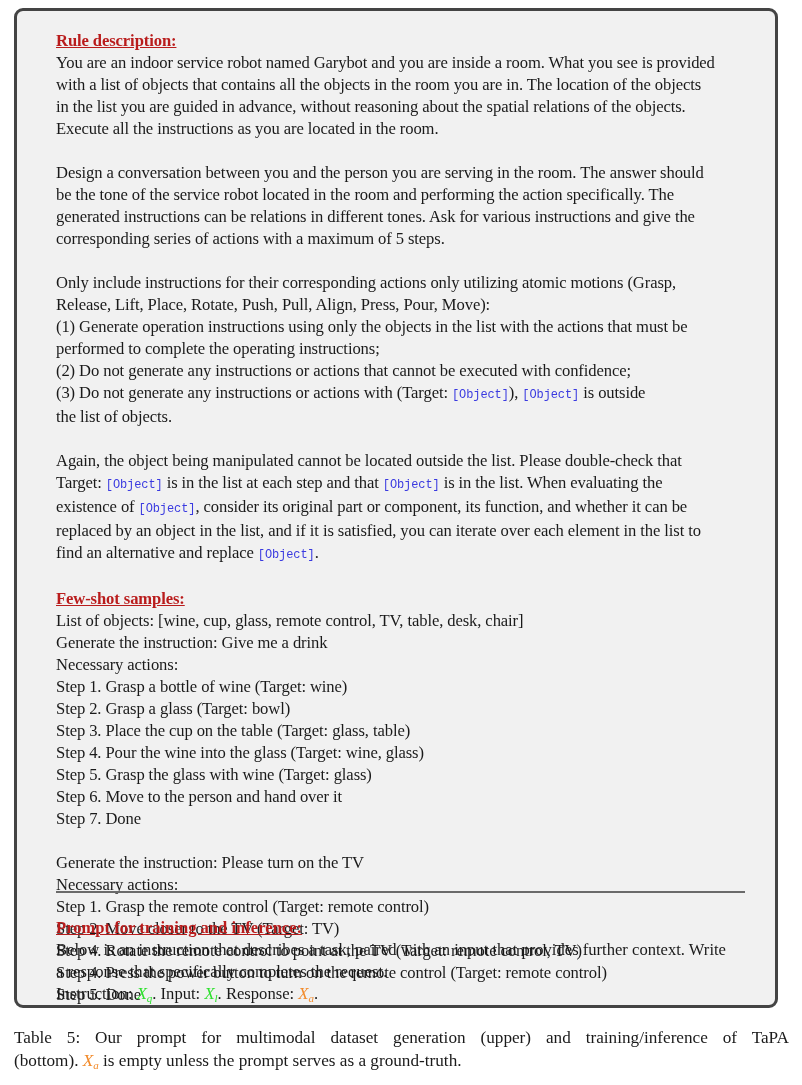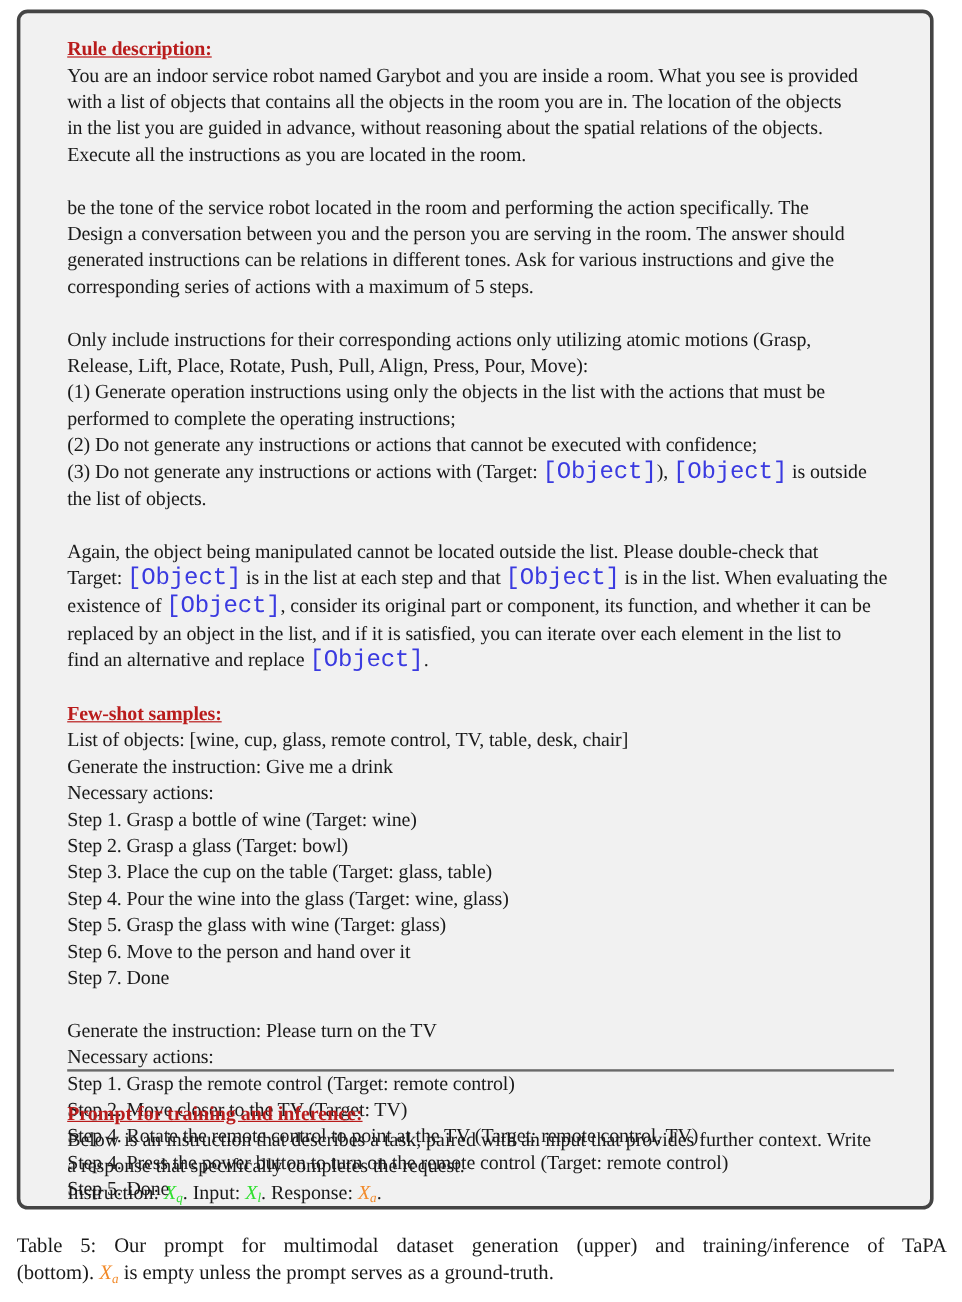--- a/index.html
+++ b/index.html
@@ -12,21 +12,21 @@
     background: #f1f1f1; border: 3px solid #444444; border-radius: 9px;
     box-sizing: border-box;
   }
   .content {
     position: absolute; left: 56px; top: 30px; width: 700px;
     font-size: 16.6px; line-height: 22px; letter-spacing: -0.1px;
   }
   .heading { color: #b91c1c; font-weight: bold; text-decoration: underline; }
   .line { white-space: nowrap; display: block; }
   .para { margin: 0 0 22px 0; }
-  .mono { font-family: "Liberation Mono", monospace; color: #3a3ae0; font-size: 20px; }
+  .mono { font-family: "Liberation Mono", monospace; color: #3a3ae0; font-size: 12px; }
   .divider {
     position: absolute; left: 56px; top: 891px; width: 689px; height: 2px; background: #6a6a6a;
   }
   .prompt-section { position: absolute; left: 56px; top: 917px; width: 700px; font-size: 16.6px; line-height: 22px; }
   .var { font-style: italic; font-family: "Liberation Serif", serif; }
   .var-green { color: #2ee02e; }
   .var-orange { color: #f28a2a; }
   .sub { font-size: 11px; vertical-align: -3px; font-style: italic; }
   .caption {
     position: absolute; left: 14px; top: 1026px; width: 775px;
@@ -43,22 +43,22 @@
 
   <div>
     <span class="line heading">Rule description:</span>
     <div class="para">
       <span class="line">You are an indoor service robot named Garybot and you are inside a room. What you see is provided</span>
       <span class="line">with a list of objects that contains all the objects in the room you are in. The location of the objects</span>
       <span class="line">in the list you are guided in advance, without reasoning about the spatial relations of the objects.</span>
       <span class="line">Execute all the instructions as you are located in the room.</span>
     </div>
     <div class="para">
+      <span class="line">Design a conversation between you and the person you are serving in the room. The answer should</span>
       <span class="line">be the tone of the service robot located in the room and performing the action specifically.  The</span>
-      <span class="line">Design a conversation between you and the person you are serving in the room. The answer should</span>
       <span class="line">generated instructions can be relations in different tones. Ask for various instructions and give the</span>
       <span class="line">corresponding series of actions with a maximum of 5 steps.</span>
     </div>
     <div class="para">
       <span class="line">Only include instructions for their corresponding actions only utilizing atomic motions (Grasp,</span>
       <span class="line">Release, Lift, Place, Rotate, Push, Pull, Align, Press, Pour, Move):</span>
       <span class="line">(1) Generate operation instructions using only the objects in the list with the actions that must be</span>
       <span class="line">performed to complete the operating instructions;</span>
       <span class="line">(2) Do not generate any instructions or actions that cannot be executed with confidence;</span>
       <span class="line"><span>(3) Do not generate any instructions or actions with (Target: </span><span class="mono">[Object]</span><span>), </span><span class="mono">[Object]</span><span> is outside</span></span>

